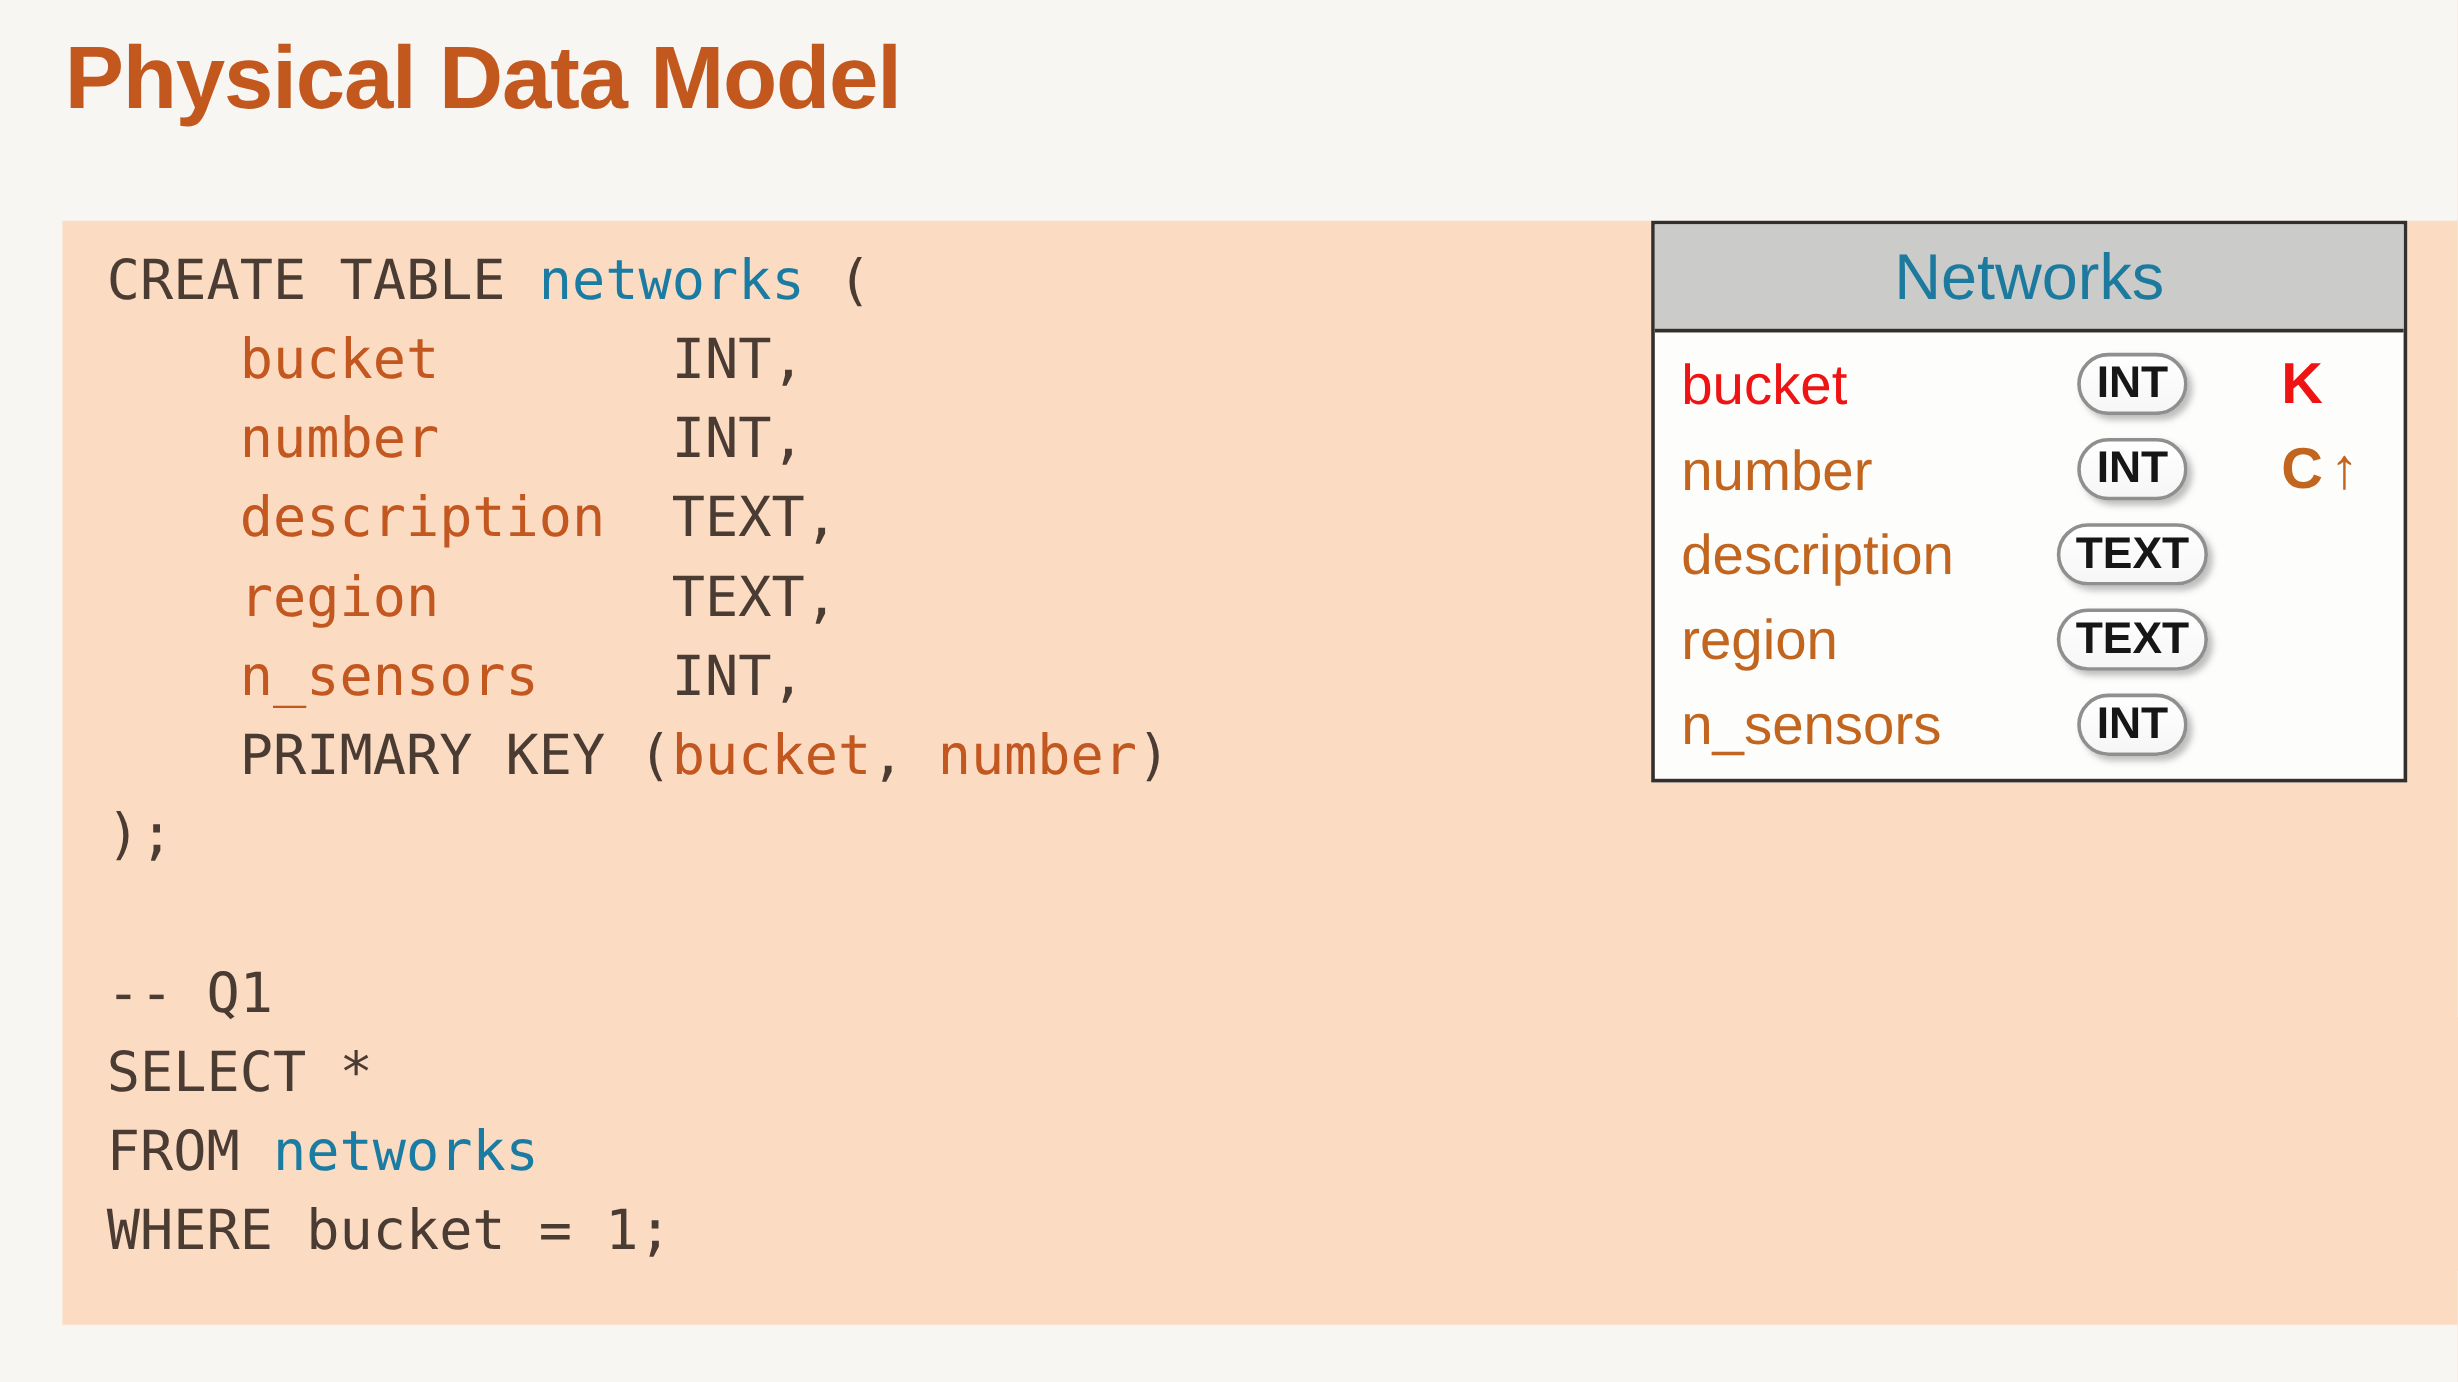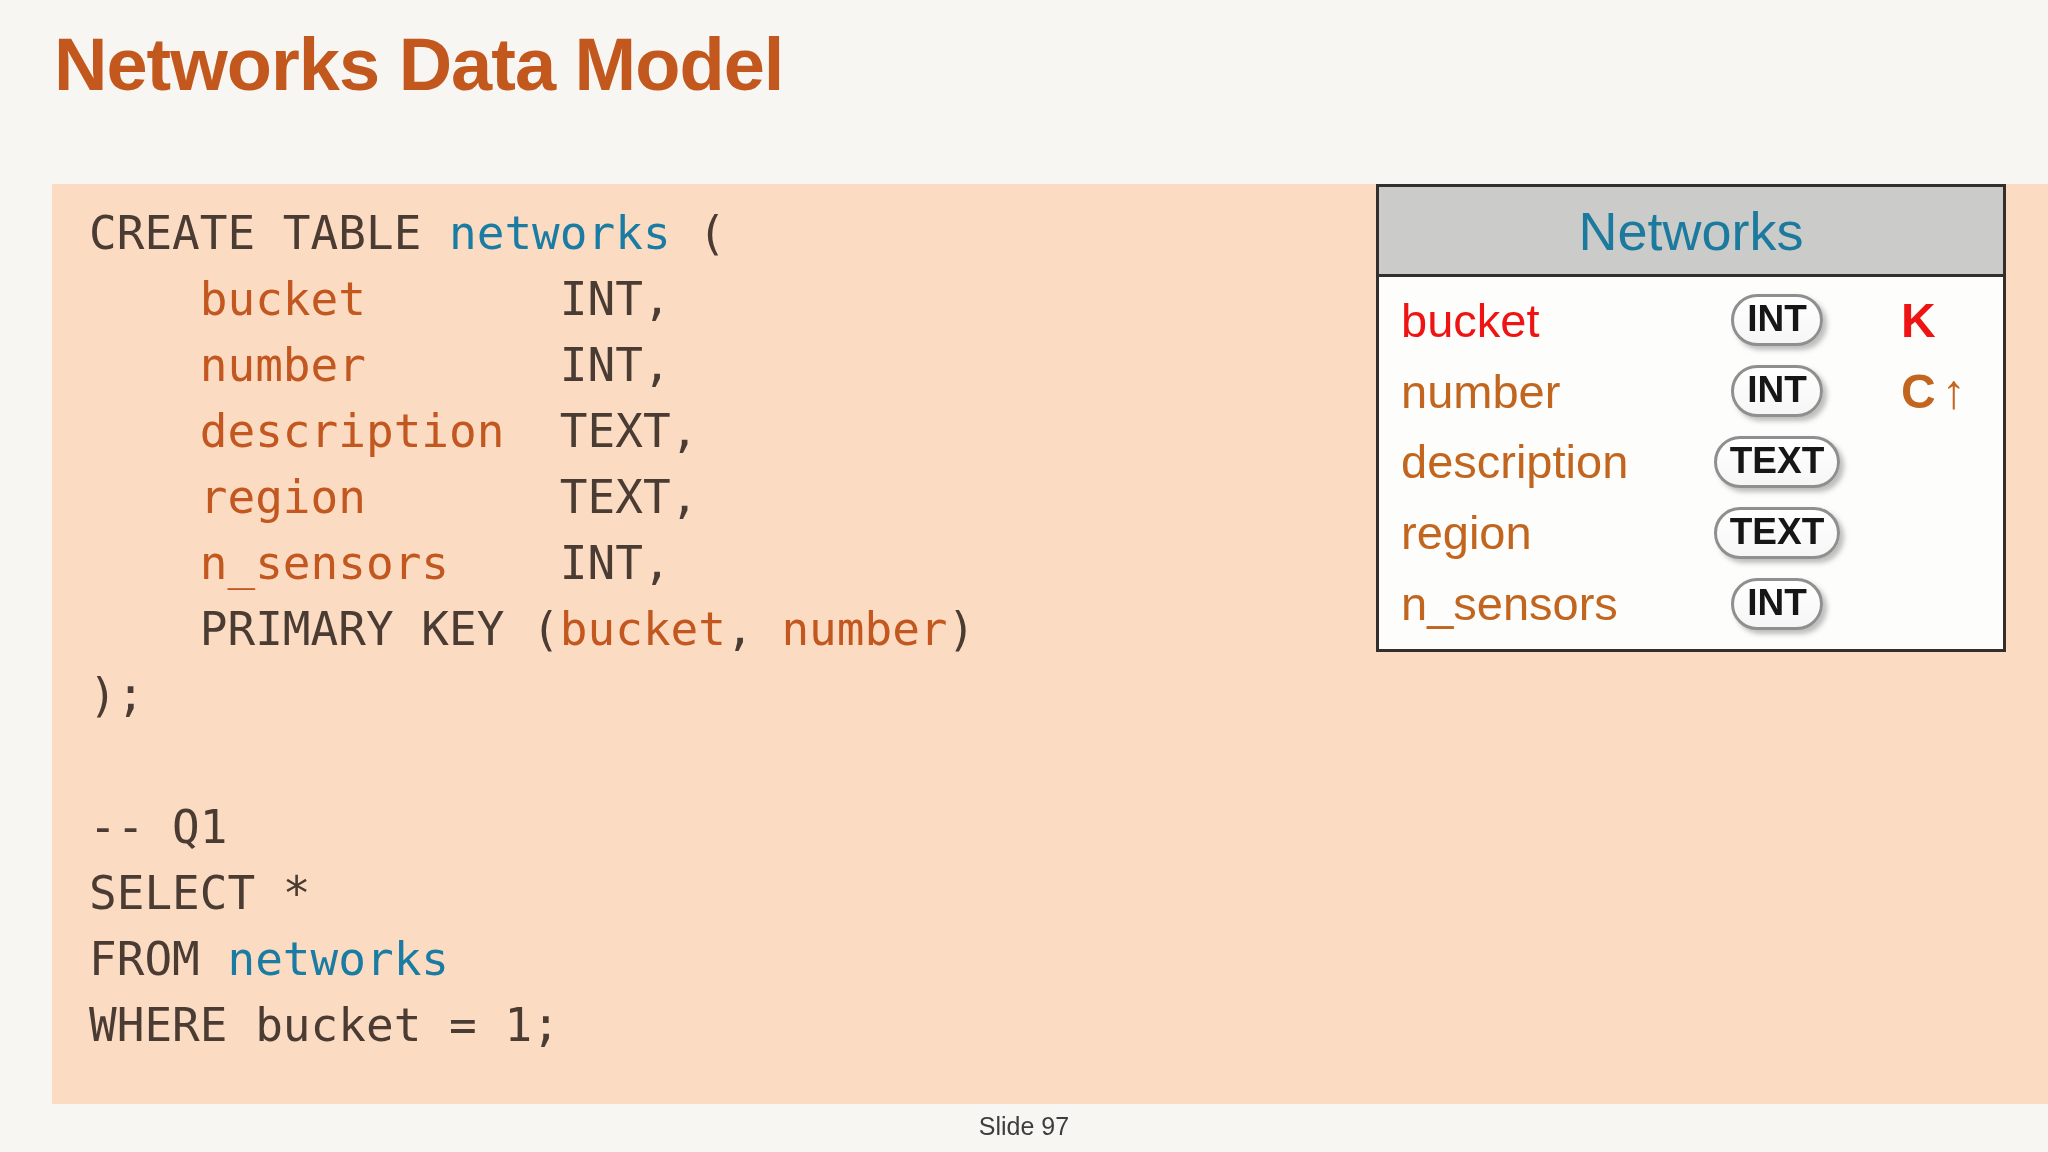--- a/index.html
+++ b/index.html
@@ -138,21 +138,21 @@
     text-align: center;
     font-size: 25px;
     color: var(--footer-text);
   }
 </style>
 </head>
 <body>
 
 <div class="slide">
 
-  <h1 class="slide-title">Networks Data Model</h1>
+  <h1 class="slide-title">Physical Data Model</h1>
 
   <section class="code-block">
     <pre class="code" id="code"><div class="code-line"><span class="seg-k">CREATE TABLE </span><span class="seg-t">networks</span><span class="seg-k"> (</span></div><div class="code-line"><span class="seg-k">    </span><span class="seg-i">bucket</span><span class="seg-k">       INT,</span></div><div class="code-line"><span class="seg-k">    </span><span class="seg-i">number</span><span class="seg-k">       INT,</span></div><div class="code-line"><span class="seg-k">    </span><span class="seg-i">description</span><span class="seg-k">  TEXT,</span></div><div class="code-line"><span class="seg-k">    </span><span class="seg-i">region</span><span class="seg-k">       TEXT,</span></div><div class="code-line"><span class="seg-k">    </span><span class="seg-i">n_sensors</span><span class="seg-k">    INT,</span></div><div class="code-line"><span class="seg-k">    PRIMARY KEY (</span><span class="seg-i">bucket</span><span class="seg-k">, </span><span class="seg-i">number</span><span class="seg-k">)</span></div><div class="code-line"><span class="seg-k">);</span></div><div class="code-line"></div><div class="code-line"><span class="seg-k">-- Q1</span></div><div class="code-line"><span class="seg-k">SELECT *</span></div><div class="code-line"><span class="seg-k">FROM </span><span class="seg-t">networks</span></div><div class="code-line"><span class="seg-k">WHERE bucket = 1;</span></div></pre>
   </section>
 
   <section class="er-table">
     <div class="er-header">
       <span class="er-title">Networks</span>
     </div>
     <div class="er-body" id="er-body">
@@ -191,15 +191,14 @@
   <div class="er-row">
     <span class="er-name" style="color: rgb(194, 102, 31);">n_sensors</span>
     <span class="er-badge-col">
       <span class="er-badge">INT</span>
     </span>
     <span class="er-flag"></span>
   </div>
 </div>
   </section>
 
-  <div class="slide-number">Slide 97</div>
 
 </div>
 
 </body></html>

